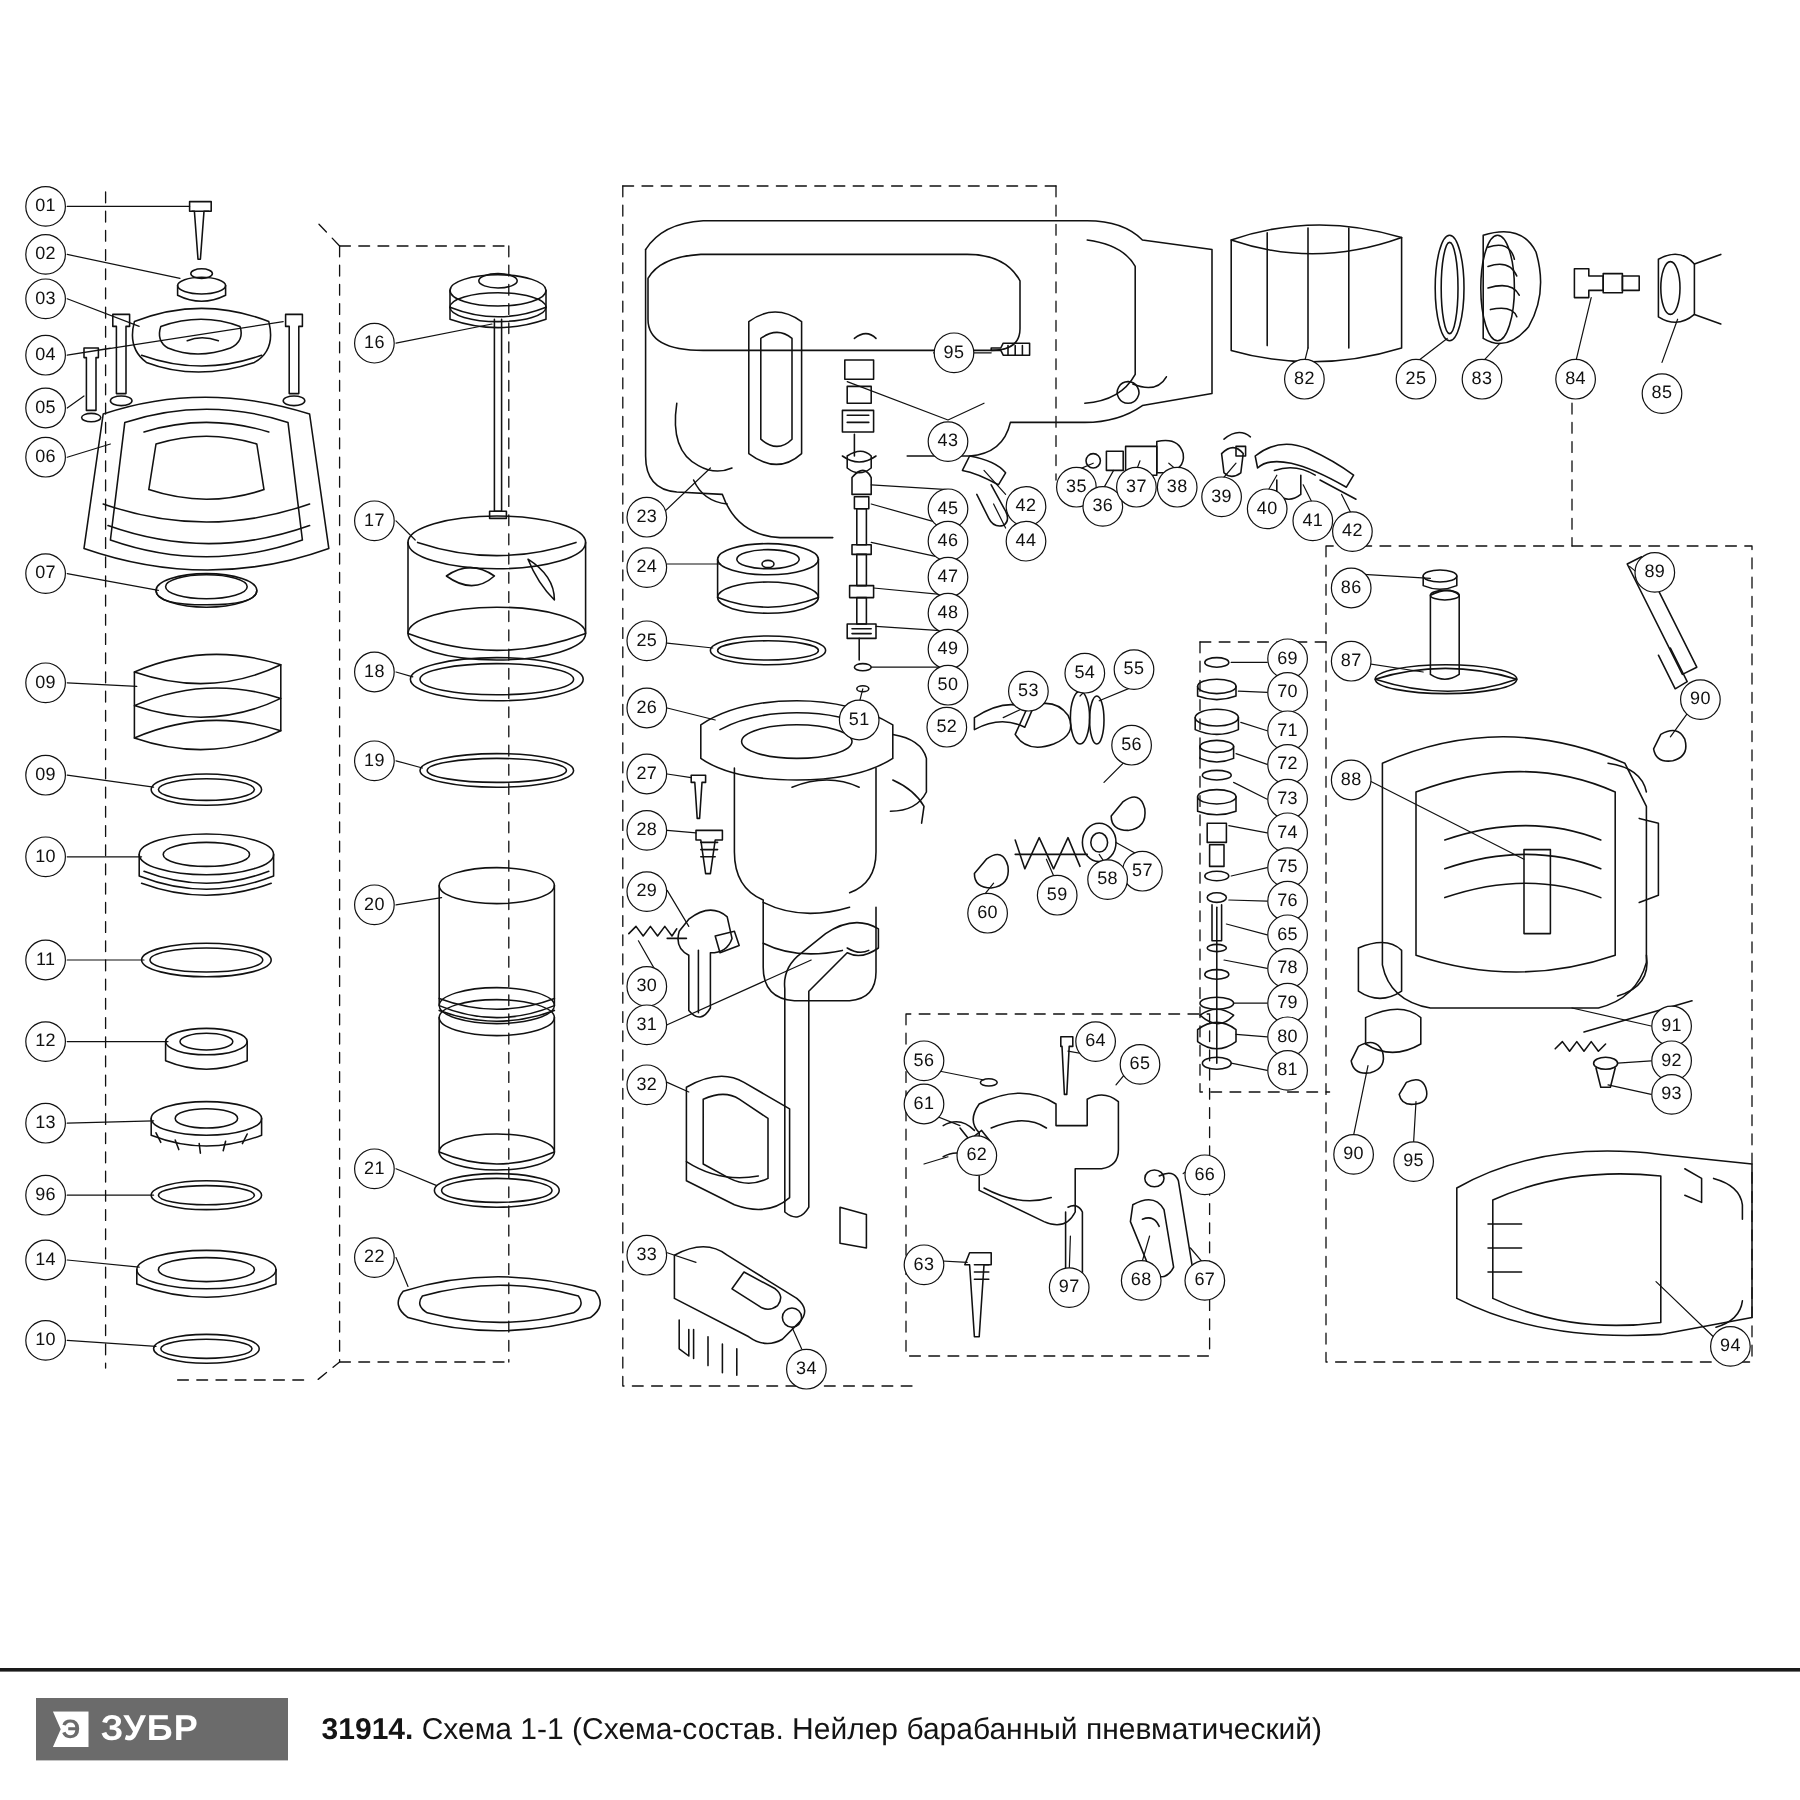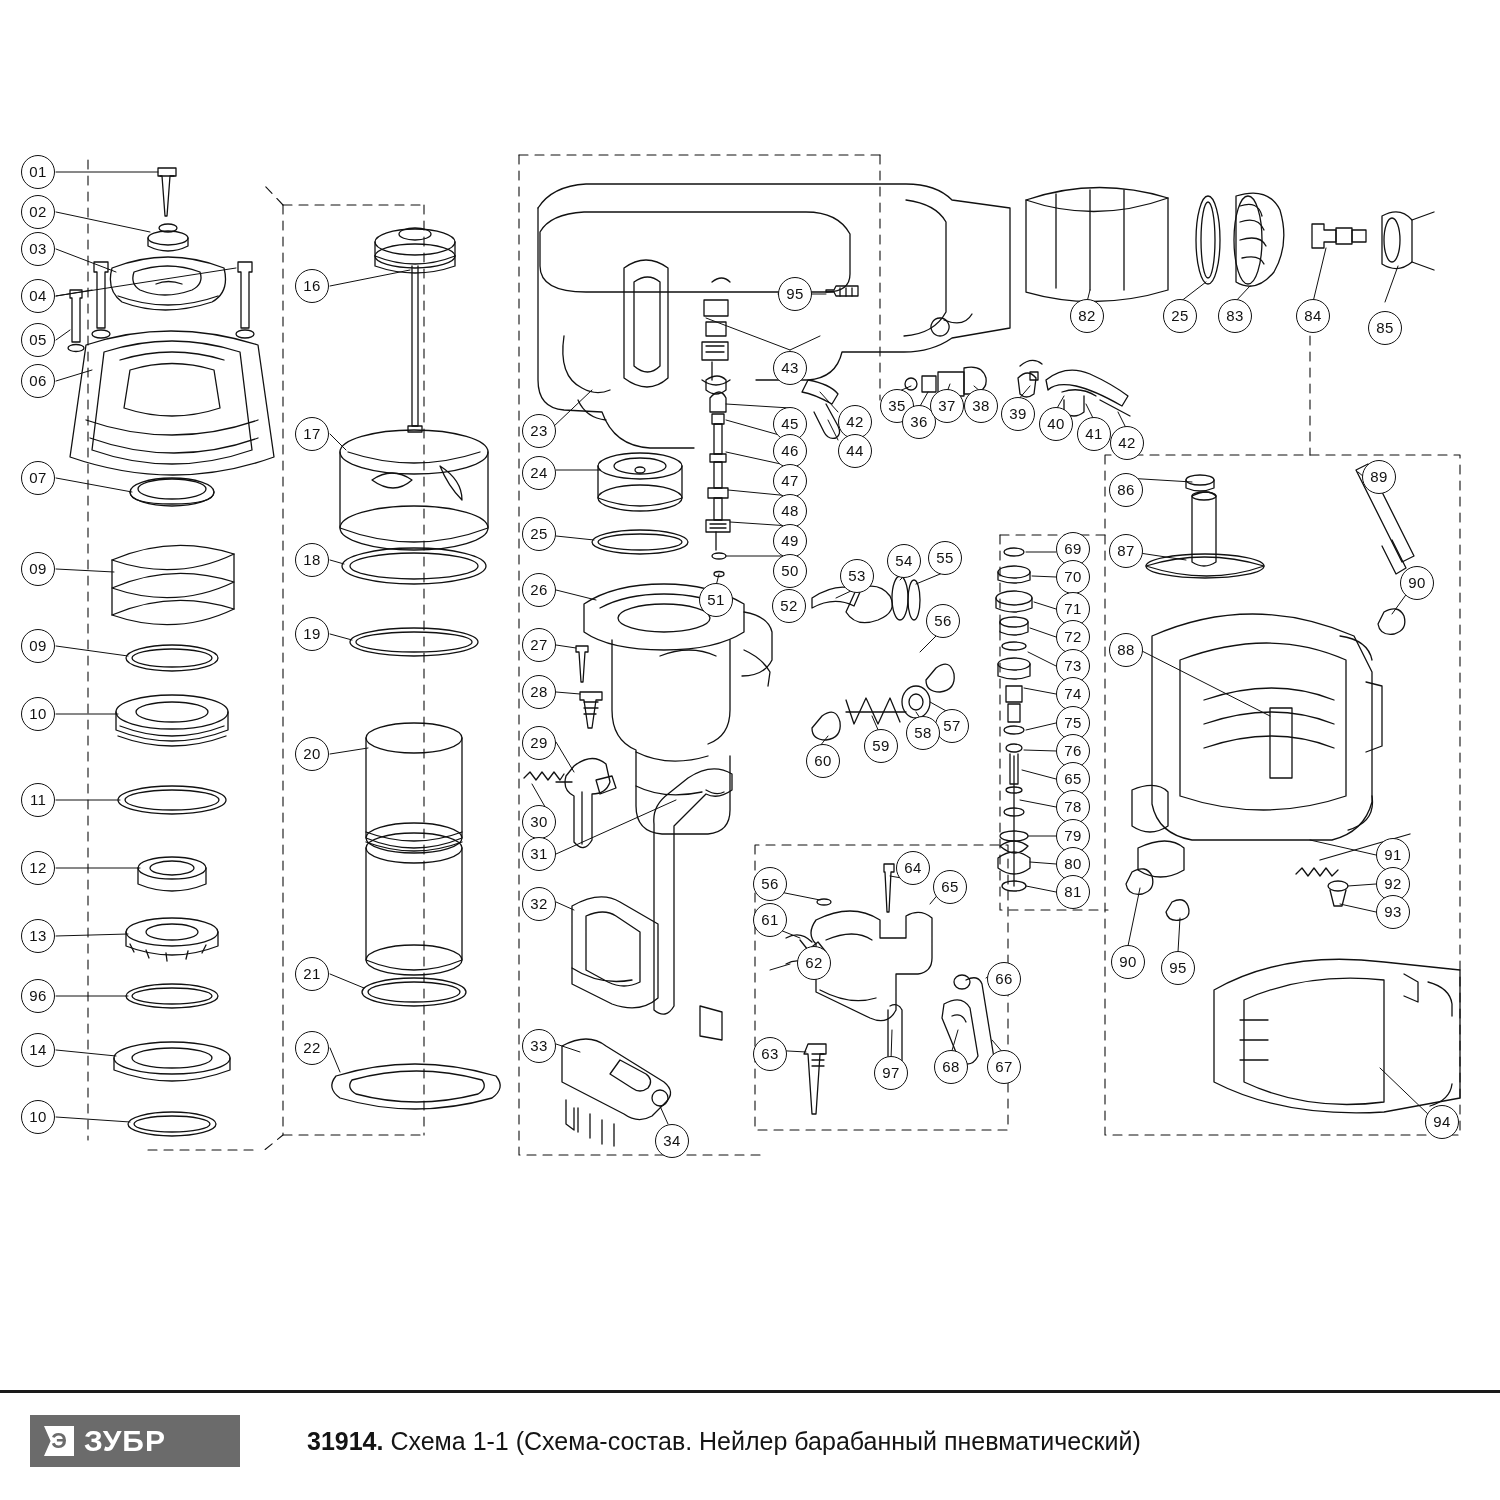--- a/index.html
+++ b/index.html
@@ -91,21 +91,21 @@
     clip-path: polygon(0 0, 100% 0, 100% 100%, 0 100%, 22% 50%);
   }
   .logo-text {
     color: #ffffff;
     font-size: 30px;
     font-weight: bold;
     letter-spacing: 1px;
     font-family: "Liberation Sans", sans-serif;
   }
   .caption {
-    margin-left: 67px;
+    margin-left: 28px;
     font-size: 25px;
     color: #141414;
     white-space: nowrap;
   }
   .caption .code {
     font-weight: bold;
   }
 </style>
 </head>
 <body>

